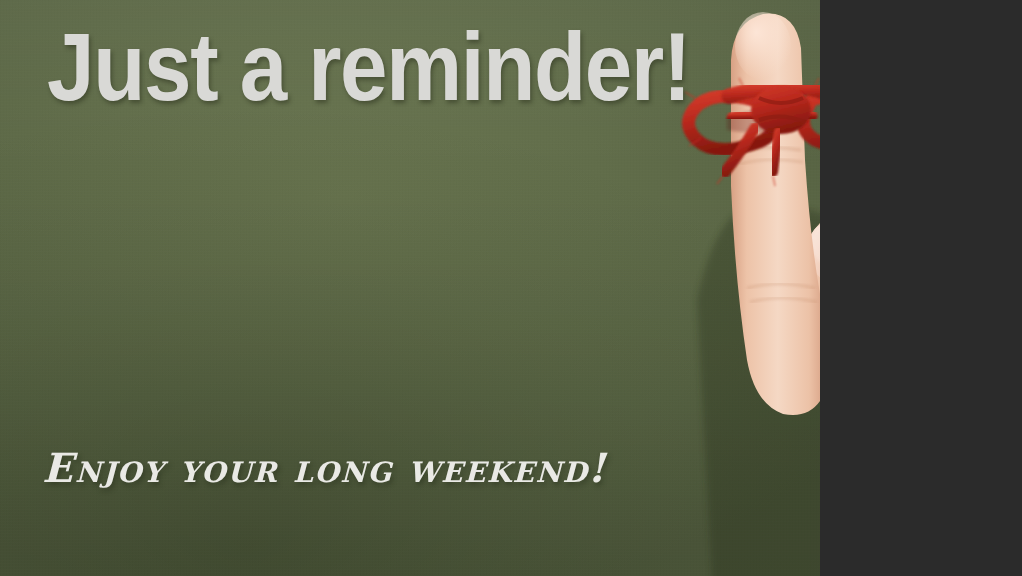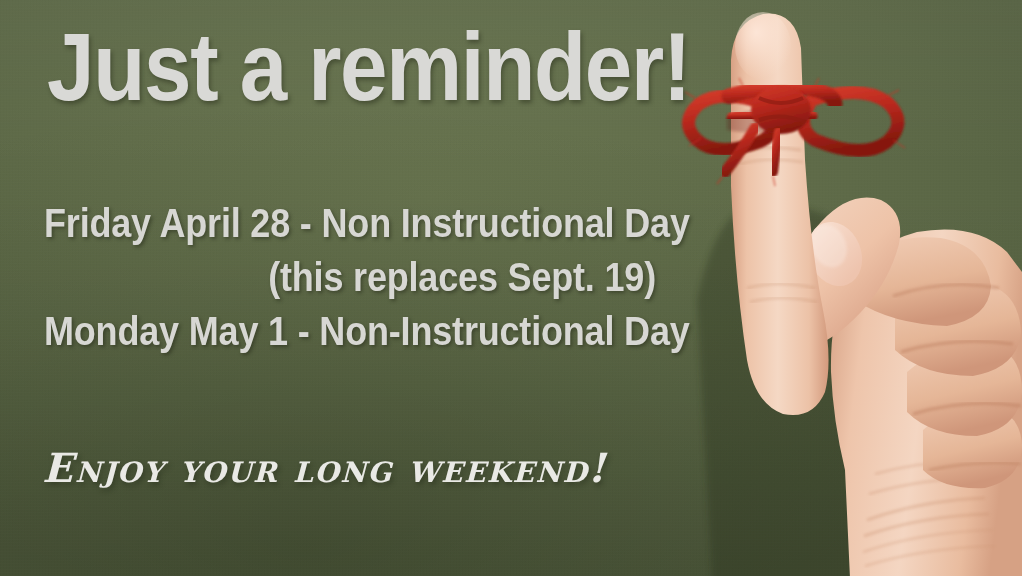--- a/index.html
+++ b/index.html
@@ -1,21 +1,21 @@
 <!DOCTYPE html>
 <html><head>
 <meta charset="utf-8">
 <title>Just a reminder</title>
 <style>
   html,body{margin:0;padding:0;background:#2b2b2b;}
   *{box-sizing:border-box;}
 
   .poster{
     position:relative;
-    width:1022px;height:576px;
+    width:820px;height:576px;
     overflow:hidden;
     font-family:"Liberation Sans","DejaVu Sans",sans-serif;
     background:#5d6a48;
   }
 
   
   .bg{position:absolute;inset:0;
     background:
       radial-gradient(ellipse 78% 72% at 42% 34%, #68744f 0%, #616d4a 40%, #5a6645 70%, #515c3e 100%);
   }
@@ -254,22 +254,17 @@
             <path d="M118 176 L120 186"></path>
         </g>
       </g>
     </svg>
   </div>
 
   <div class="textwrap">
 
     <div class="headline">Just a reminder!</div>
 
-    <div class="lines">
-      <div class="line">Friday April 28 - Non Instructional Day</div>
-      <div class="line indent">(this replaces Sept. 19)</div>
-      <div class="line">Monday May 1 - Non-Instructional Day</div>
-    </div>
 
     <div class="signoff">Enjoy your long weekend!</div>
   </div>
 
 </div>
 
 </body></html>

